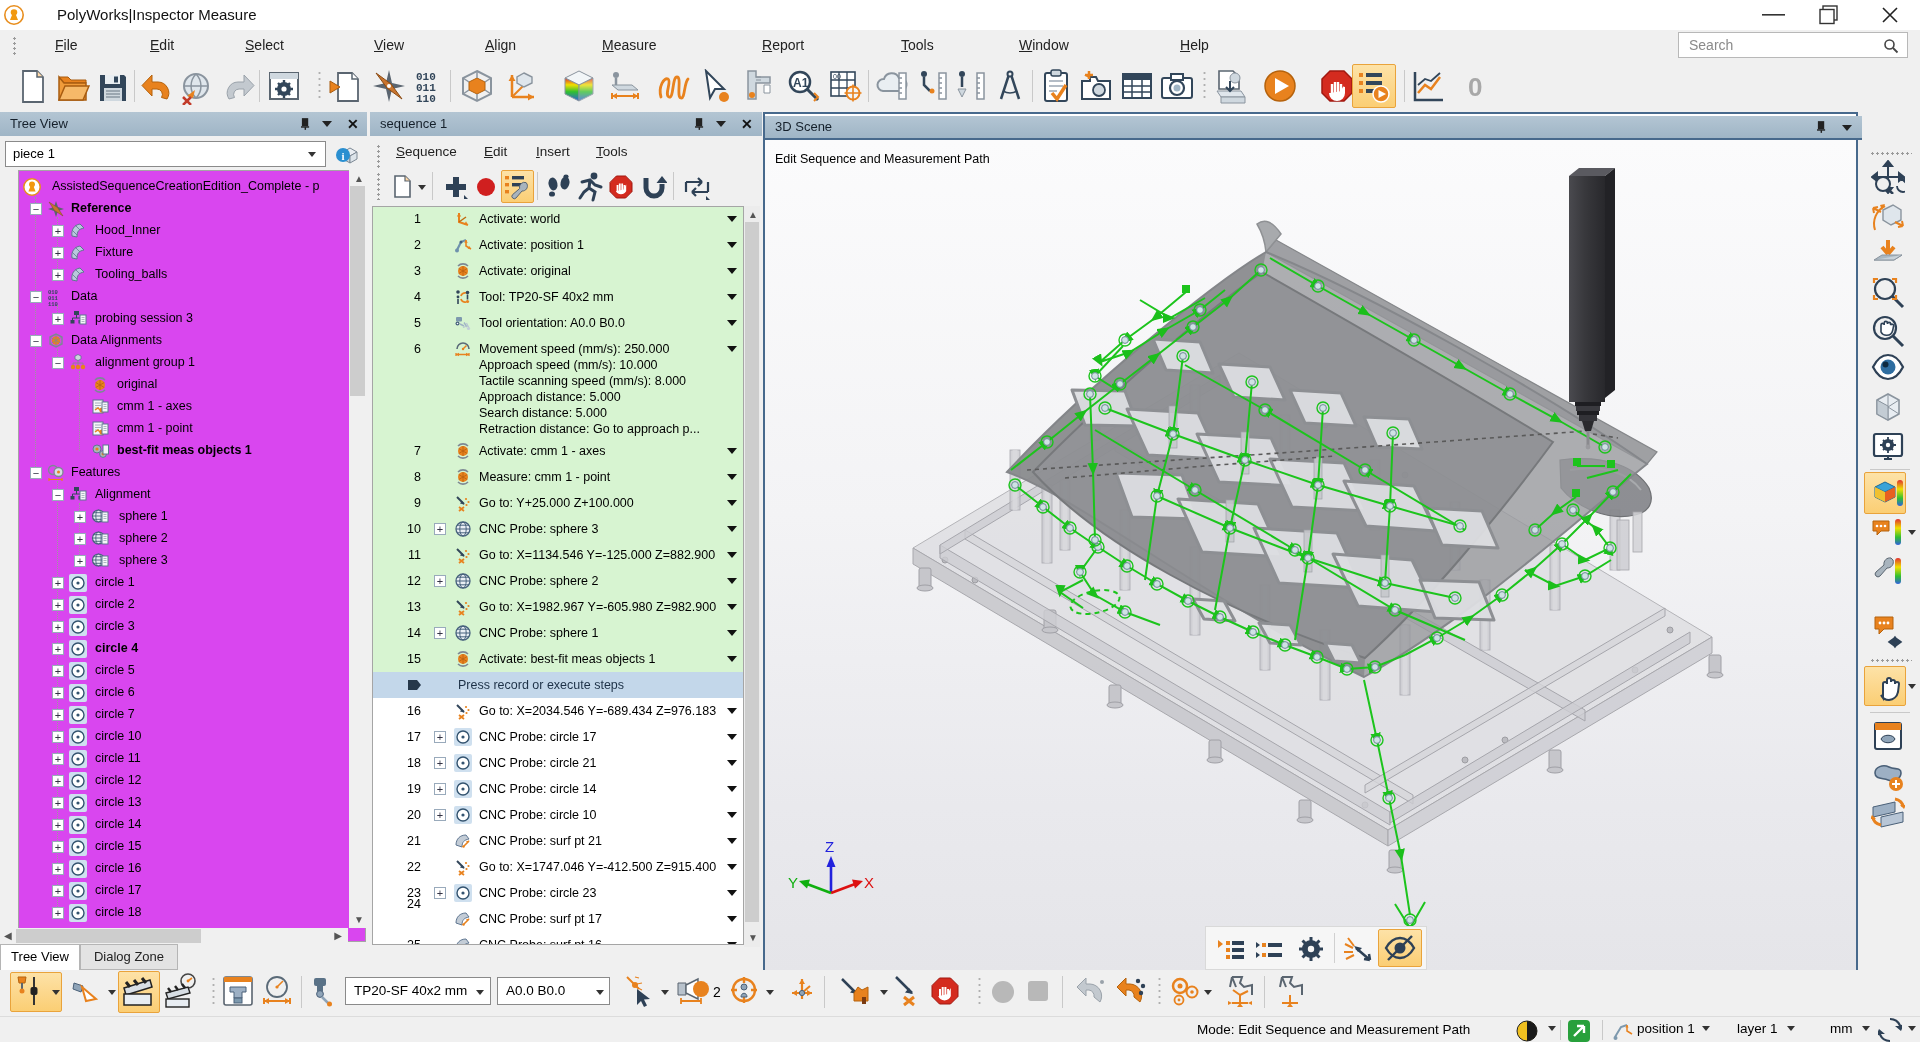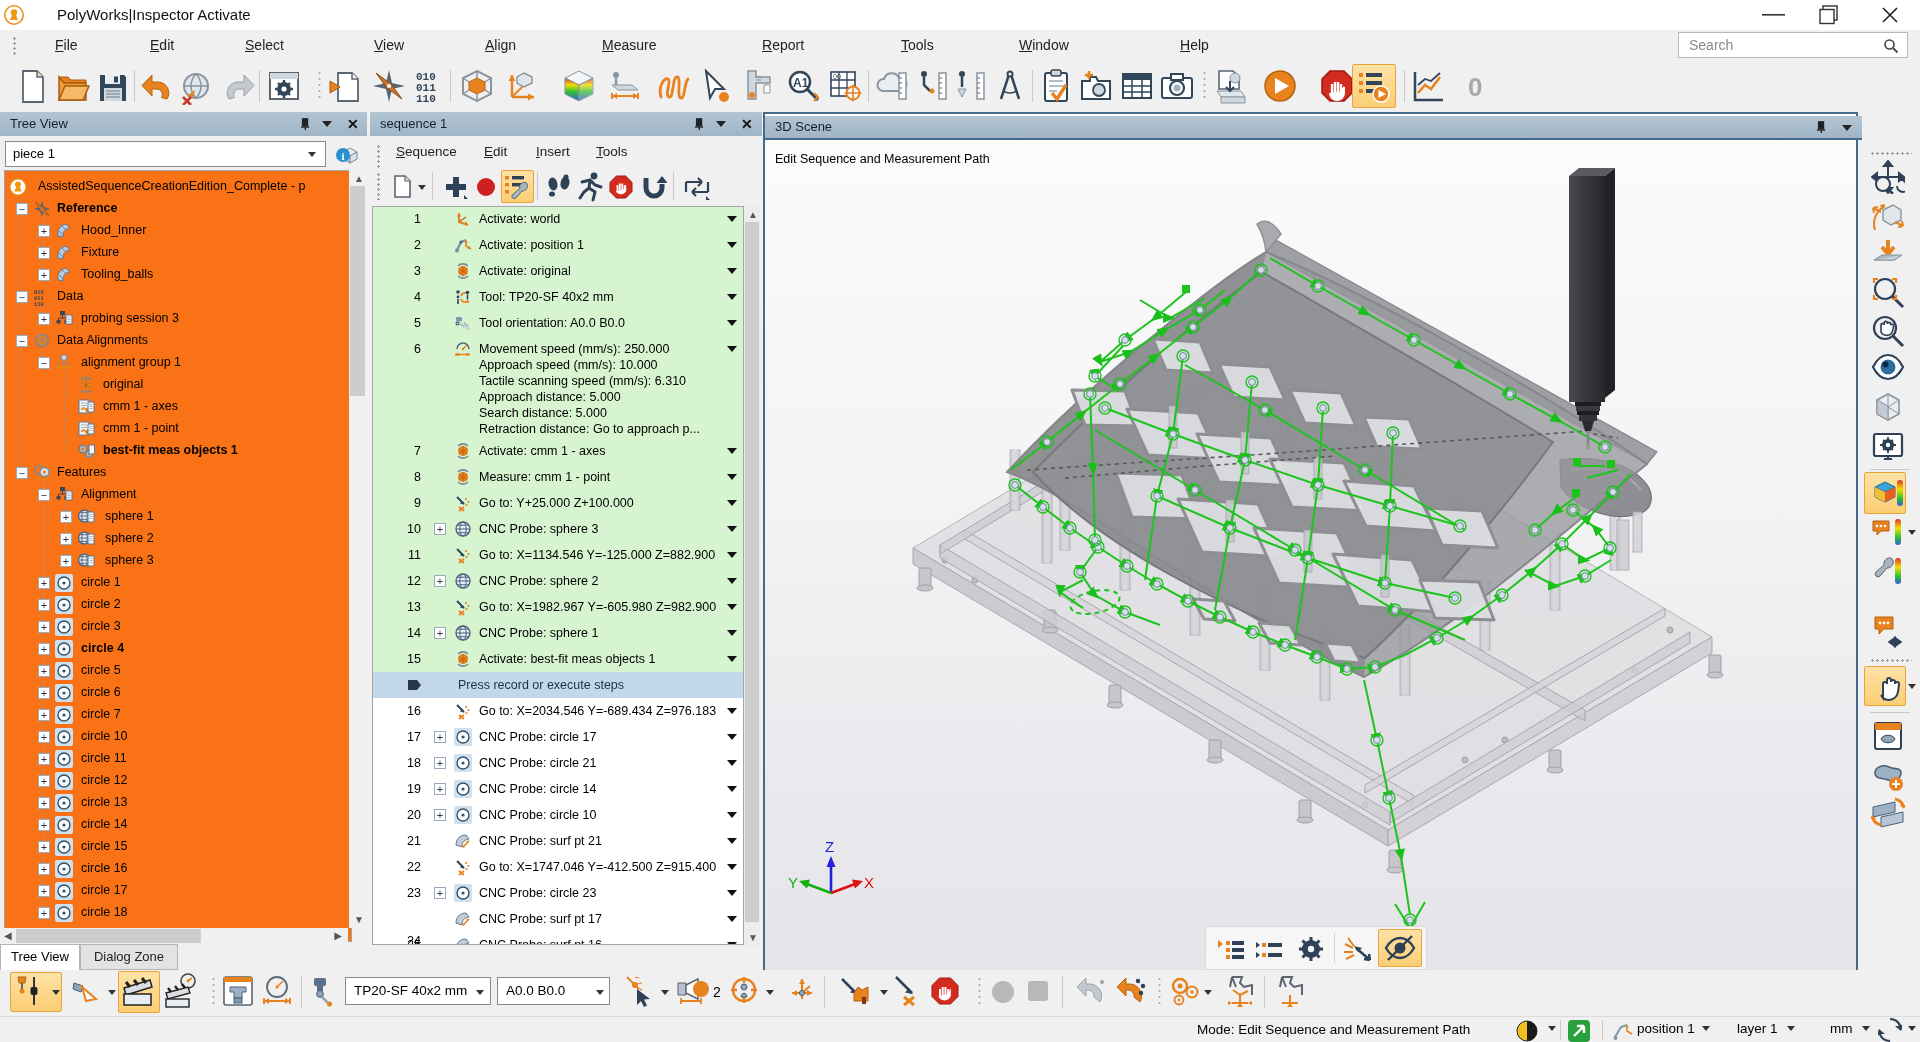--- a/index.html
+++ b/index.html
@@ -22,21 +22,21 @@
 .hl { background:linear-gradient(#fde2a7,#fbce74); border:1px solid #e9a33b; border-radius:2px; }
 
 .phead { position:absolute; height:24px; background:linear-gradient(#b3c5d3,#9fb5c6); font-size:13px; color:#15202b; }
 .phead .t { position:absolute; left:10px; top:4px; }
 .pinico { position:absolute; top:6px; width:9px; height:12px; }
 .dnarr { position:absolute; top:9px; width:0; height:0; border-left:5px solid transparent; border-right:5px solid transparent; border-top:6px solid #222; }
 .xico { position:absolute; top:4px; font-size:14px; color:#111; font-weight:bold; }
 
 #treepanel { position:absolute; left:0; top:112px; width:367px; height:832px; background:#f0f0f0; }
 #treecombo { position:absolute; left:5px; top:29px; width:321px; height:26px; background:#fff; border:1px solid #8a8a8a; font-size:13px; }
-#treearea { position:absolute; left:4px; top:58px; width:348px; height:772px; background:#f97316; border:1px solid #a5a5a5; overflow:hidden; }
+#treearea { position:absolute; left:18px; top:58px; width:348px; height:772px; background:#d946ef; border:1px solid #a5a5a5; overflow:hidden; }
 .trow { position:absolute; height:22px; font-size:12.5px; color:#000; white-space:nowrap; }
 .expbox { position:absolute; width:12px; height:12px; background:#fff; border:1px solid #99aabb; color:#334; font-size:11px; line-height:10px; text-align:center; }
 #vscroll { position:absolute; left:349px; top:58px; width:17px; height:758px; background:#f0f0f0; }
 #hscroll { position:absolute; left:0px; top:816px; width:348px; height:16px; background:#f0f0f0; }
 .sbthumb { background:#cdcdcd; position:absolute; }
 .sarr { position:absolute; color:#555; font-size:10px; }
 
 #tabrow { position:absolute; left:0; top:944px; width:370px; height:26px; }
 .tab { position:absolute; top:0; height:26px; font-size:13px; padding-top:4px; text-align:center; }
 
@@ -68,21 +68,21 @@
 </style>
 </head>
 <body>
 <div id="app">
 
 <div id="titlebar">
   <svg class="abs" style="left:4px;top:5px" width="20" height="20" viewBox="0 0 20 20">
         <circle cx="10" cy="10" r="9.2" fill="#fff" stroke="#e88e1e" stroke-width="1.6"></circle>
         <path d="M10 4.2 a3.3 3.3 0 0 1 3.3 3.3 a3.3 3.3 0 0 1 -1.3 2.6 l2 5 h-8 l2-5 a3.3 3.3 0 0 1 -1.3-2.6 a3.3 3.3 0 0 1 3.3-3.3z" fill="#f1980f"></path>
       </svg>
-  <div id="titletext">PolyWorks|Inspector Activate</div>
+  <div id="titletext">PolyWorks|Inspector Measure</div>
   <svg class="abs" style="left:1762px;top:13px" width="24" height="4" viewBox="0 0 24 4">
         <rect x="0" y="1" width="23" height="1.6" fill="#333"></rect>
       </svg>
   <svg class="abs" style="left:1819px;top:5px" width="20" height="20" viewBox="0 0 20 20">
         <rect x="4" y="1" width="14" height="14" fill="none" stroke="#333" stroke-width="1.4"></rect>
         <rect x="1" y="4.5" width="14" height="14" fill="#fff" stroke="#333" stroke-width="1.4"></rect>
       </svg>
   <svg class="abs" style="left:1881px;top:6px" width="18" height="18" viewBox="0 0 18 18">
         <path d="M2 2 L16 16 M16 2 L2 16" stroke="#222" stroke-width="1.6"></path>
       </svg>
@@ -736,21 +736,21 @@
         <div class="snum" style="top:135px">6</div>
         <svg style="position:absolute;left:81px;top:133px" width="18" height="18" viewBox="0 0 18 18">
           <path d="M3 9 a6 6 0 0 1 12 0" fill="none" stroke="#5a6a78" stroke-width="1.6"></path>
           <path d="M9 9 L12.5 5.5" stroke="#e8821e" stroke-width="1.4"></path>
           <circle cx="9" cy="9" r="1.2" fill="#e8821e"></circle>
           <path d="M2 14.5 h13 M2 13 v3 M15 13 v3" stroke="#e8821e" stroke-width="1.3"></path>
           <path d="M2 14.5 l3-1.8 v3.6z M15 14.5 l-3-1.8 v3.6z" fill="#e8821e"></path>
         </svg>
         <div class="stext" style="top:135px">Movement speed (mm/s): 250.000</div>
         <div class="stext" style="top:151px">Approach speed (mm/s): 10.000</div>
-        <div class="stext" style="top:167px">Tactile scanning speed (mm/s): 6.310</div>
+        <div class="stext" style="top:167px">Tactile scanning speed (mm/s): 8.000</div>
         <div class="stext" style="top:183px">Approach distance: 5.000</div>
         <div class="stext" style="top:199px">Search distance: 5.000</div>
         <div class="stext" style="top:215px">Retraction distance: Go to approach p...</div>
         <div class="sarrow" style="top:139px"></div>
         <div class="snum" style="top:237px">7</div>
         <svg style="position:absolute;left:81px;top:235px" width="18" height="18" viewBox="0 0 18 18">
           <circle cx="9" cy="9" r="5" fill="#e8821e"></circle>
           <path d="M4 4 a7 7 0 0 1 10 0 M4 14 a7 7 0 0 0 10 0" stroke="#7d8894" stroke-width="1.6" fill="none"></path>
           <path d="M9 4 L9 14 M4.7 6.5 L13.3 11.5 M13.3 6.5 L4.7 11.5" stroke="#b85f10" stroke-width="0.8"></path>
         </svg>
@@ -905,21 +905,21 @@
         <div class="sarrow" style="top:657px"></div>
         <div class="snum" style="top:679px">23</div>
         <div class="splus" style="top:680px">+</div>
         <svg style="position:absolute;left:81px;top:677px" width="18" height="18" viewBox="0 0 18 18">
           <rect x="0" y="0" width="18" height="18" rx="2" fill="#cfe0ef"></rect>
           <circle cx="9" cy="9" r="6" fill="#fff" stroke="#33536f" stroke-width="1.4"></circle>
           <circle cx="9" cy="9" r="1.6" fill="#33536f"></circle>
         </svg>
         <div class="stext" style="top:679px">CNC Probe: circle 23</div>
         <div class="sarrow" style="top:683px"></div>
-        <div class="snum" style="top:727px">24</div>
+        <div class="snum" style="top:690px">24</div>
         <svg style="position:absolute;left:81px;top:703px" width="18" height="18" viewBox="0 0 18 18">
           <path d="M2 13 C2 7 6 3 12 3 L15 7 C10 8 8 10 8 15 Z" fill="#c3ccd6" stroke="#5f7691" stroke-width="1"></path>
           <path d="M10 14 L15 9" stroke="#e8821e" stroke-width="1.6"></path>
           <path d="M15.5 8.5 l-3.5 .8 l1.5 2z" fill="#e8821e"></path>
           <circle cx="9.5" cy="14.5" r="1.3" fill="#e8821e"></circle>
         </svg>
         <div class="stext" style="top:705px">CNC Probe: surf pt 17</div>
         <div class="sarrow" style="top:709px"></div>
         <div class="snum" style="top:731px">25</div>
         <svg style="position:absolute;left:81px;top:729px" width="18" height="18" viewBox="0 0 18 18">

